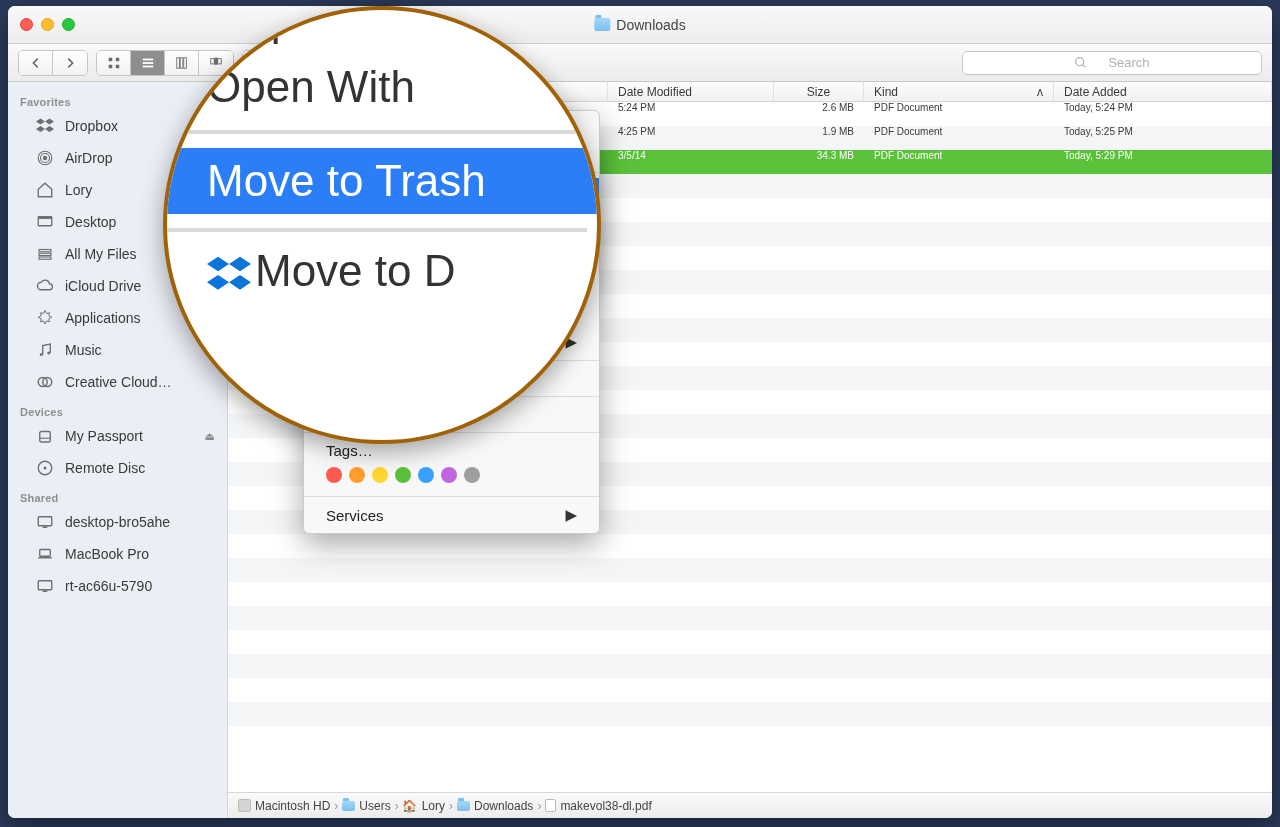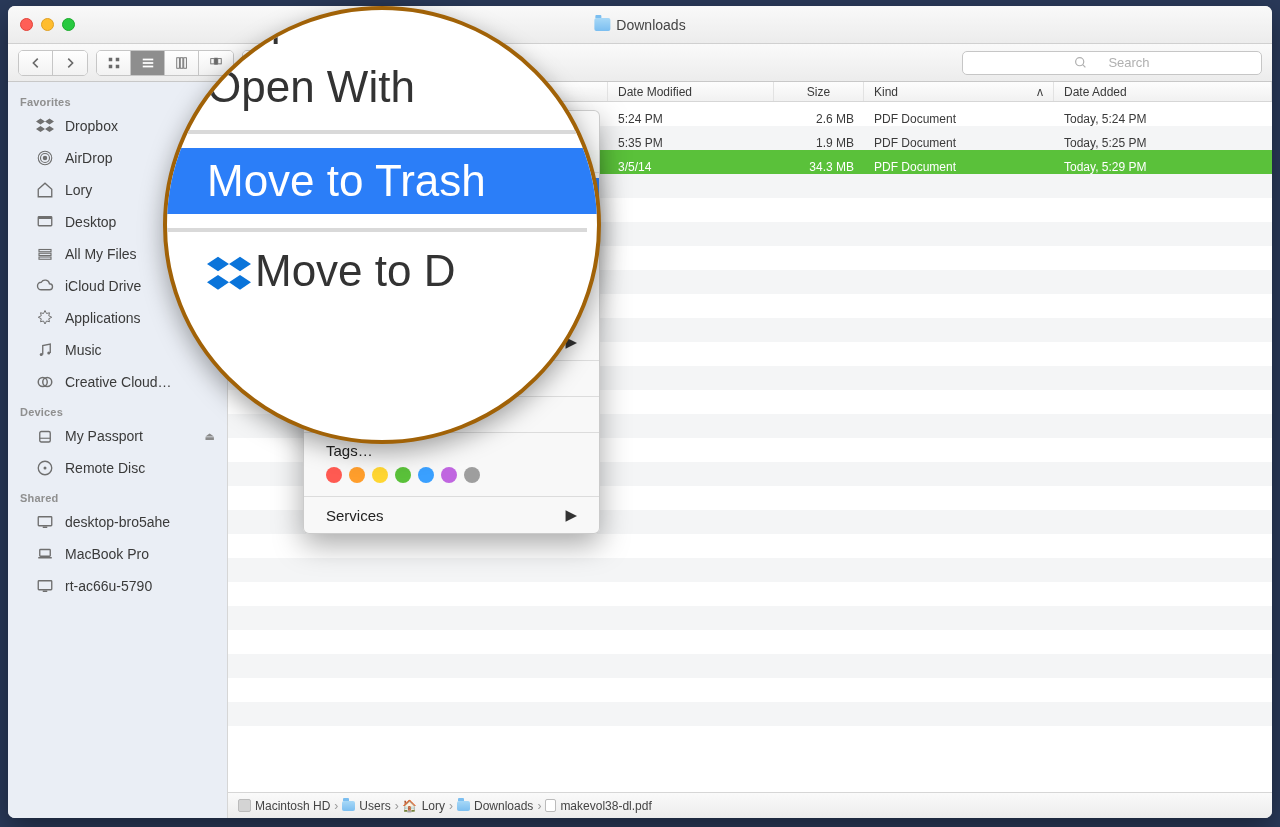--- a/index.html
+++ b/index.html
@@ -30,21 +30,21 @@
 .main { flex:1; display:flex; flex-direction:column; }
 .col-headers { height: 20px; background: linear-gradient(#fdfdfd,#f1f1f1); border-bottom: 1px solid #d6d6d6; display:flex; font-size:12px; color:#3a3a3a; }
 .col { padding: 4px 10px; border-right: 1px solid #e2e2e2; display:flex; align-items:center; }
 .col-name { width: 380px; }
 .col-date { width: 166px; }
 .col-size { width: 90px; justify-content:center; }
 .col-kind { width: 190px; }
 .col-added { flex:1; }
 .sort-caret { margin-left:auto; }
 .list { flex:1; background:#fff; position:relative; }
-.row { height:24px; display:flex; font-size:12px; color:#3a3a3a; align-items:flex-end; }
+.row { height:24px; display:flex; font-size:10px; color:#3a3a3a; align-items:flex-start; }
 .row:nth-child(even){ background:#f4f5f6; }
 .row.selected { background:#5ac13a; color:#fff; }
 .cell { padding: 0 10px; overflow:hidden; white-space:nowrap; text-overflow:ellipsis; }
 .c-name { width:380px; display:flex; align-items:center; gap:6px; }
 .c-date { width:166px; }
 .c-size { width:90px; text-align:right; }
 .c-kind { width:190px; }
 .c-added { flex:1; }
 .file-glyph { width:15px; height:18px; background:#fff; border:1px solid #bbb; border-radius:2px; position:relative; flex-shrink:0; }
 .pathbar { height: 26px; background: linear-gradient(#fafafa,#ececec); border-top: 1px solid #d6d6d6; display:flex; align-items:center; padding: 0 10px; font-size:12px; color:#444; gap:4px; }
@@ -343,21 +343,21 @@
           <div class="cell c-date">5:24 PM</div>
           <div class="cell c-size">2.6 MB</div>
           <div class="cell c-kind">PDF Document</div>
           <div class="cell c-added">Today, 5:24 PM</div>
         </div>
         <div class="row">
           <div class="cell c-name">
                 <span class="file-glyph"></span>
                 <span></span>
               </div>
-          <div class="cell c-date">5:35 PM</div>
+          <div class="cell c-date">4:25 PM</div>
           <div class="cell c-size">1.9 MB</div>
           <div class="cell c-kind">PDF Document</div>
           <div class="cell c-added">Today, 5:25 PM</div>
         </div>
         <div class="row selected">
           <div class="cell c-name">
                 <span class="file-glyph"></span>
                 <span></span>
               </div>
           <div class="cell c-date">3/5/14</div>

